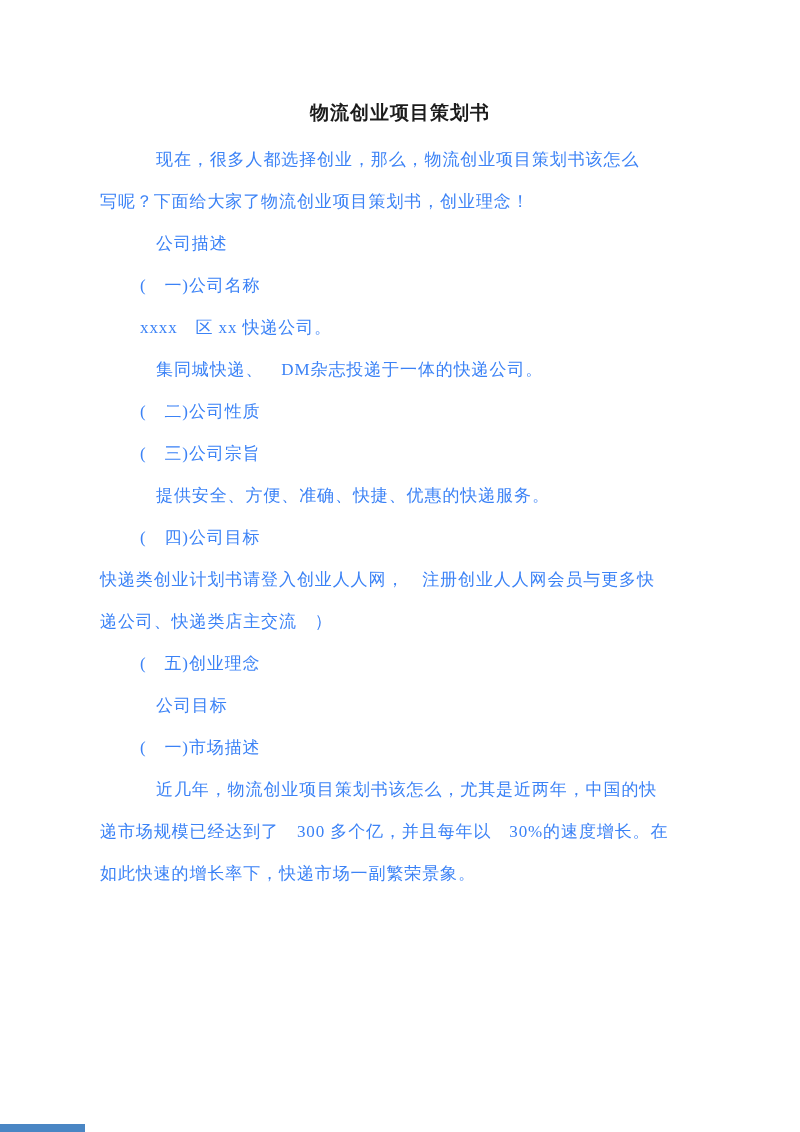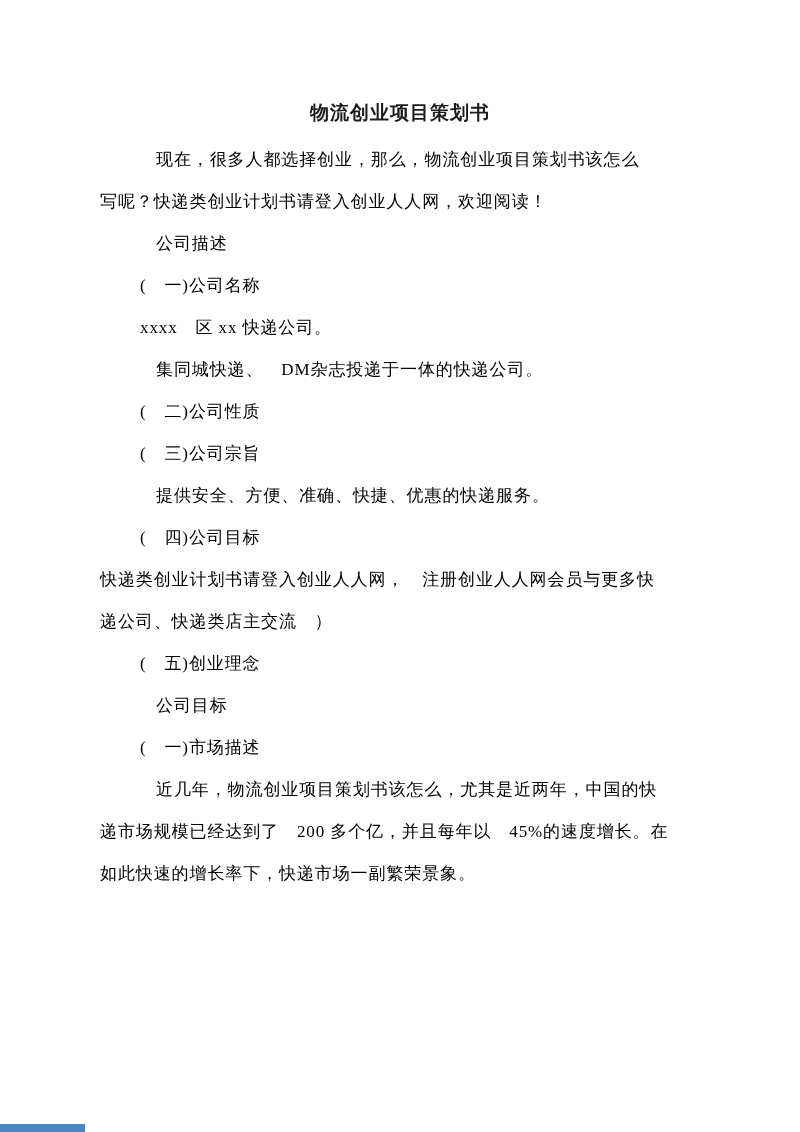--- a/index.html
+++ b/index.html
@@ -45,35 +45,35 @@
     left:0;bottom:0;
     width:85px;height:8px;
   }
 </style>
 </head>
 <body>
 
 <div class="page">
   <h1 class="title">物流创业项目策划书</h1>
 
-  <div class="body-block" id="doc-body" style="color: #000000;">
+  <div class="body-block" id="doc-body" style="color: #3b82f6;">
       <div class="line indent-para">现在，很多人都选择创业，那么，物流创业项目策划书该怎么</div>
-      <div class="line indent-none">写呢？快递类创业计划书请登入创业人人网，欢迎阅读！</div>
+      <div class="line indent-none">写呢？下面给大家了物流创业项目策划书，创业理念！</div>
       <div class="line indent-para">公司描述</div>
       <div class="line indent-head">(　一)公司名称</div>
       <div class="line indent-head">xxxx　区 xx 快递公司。</div>
       <div class="line indent-para">集同城快递、　DM杂志投递于一体的快递公司。</div>
       <div class="line indent-head">(　二)公司性质</div>
       <div class="line indent-head">(　三)公司宗旨</div>
       <div class="line indent-para">提供安全、方便、准确、快捷、优惠的快递服务。</div>
       <div class="line indent-head">(　四)公司目标</div>
       <div class="line indent-none">快递类创业计划书请登入创业人人网，　注册创业人人网会员与更多快</div>
       <div class="line indent-none">递公司、快递类店主交流　）</div>
       <div class="line indent-head">(　五)创业理念</div>
       <div class="line indent-para">公司目标</div>
       <div class="line indent-head">(　一)市场描述</div>
       <div class="line indent-para">近几年，物流创业项目策划书该怎么，尤其是近两年，中国的快</div>
-      <div class="line indent-none">递市场规模已经达到了　200 多个亿，并且每年以　45%的速度增长。在</div>
+      <div class="line indent-none">递市场规模已经达到了　300 多个亿，并且每年以　30%的速度增长。在</div>
       <div class="line indent-none">如此快速的增长率下，快递市场一副繁荣景象。</div>
     </div>
 
   <div class="corner-strip" style="background: rgb(74, 134, 196);"></div>
 </div>
 
 </body></html>

